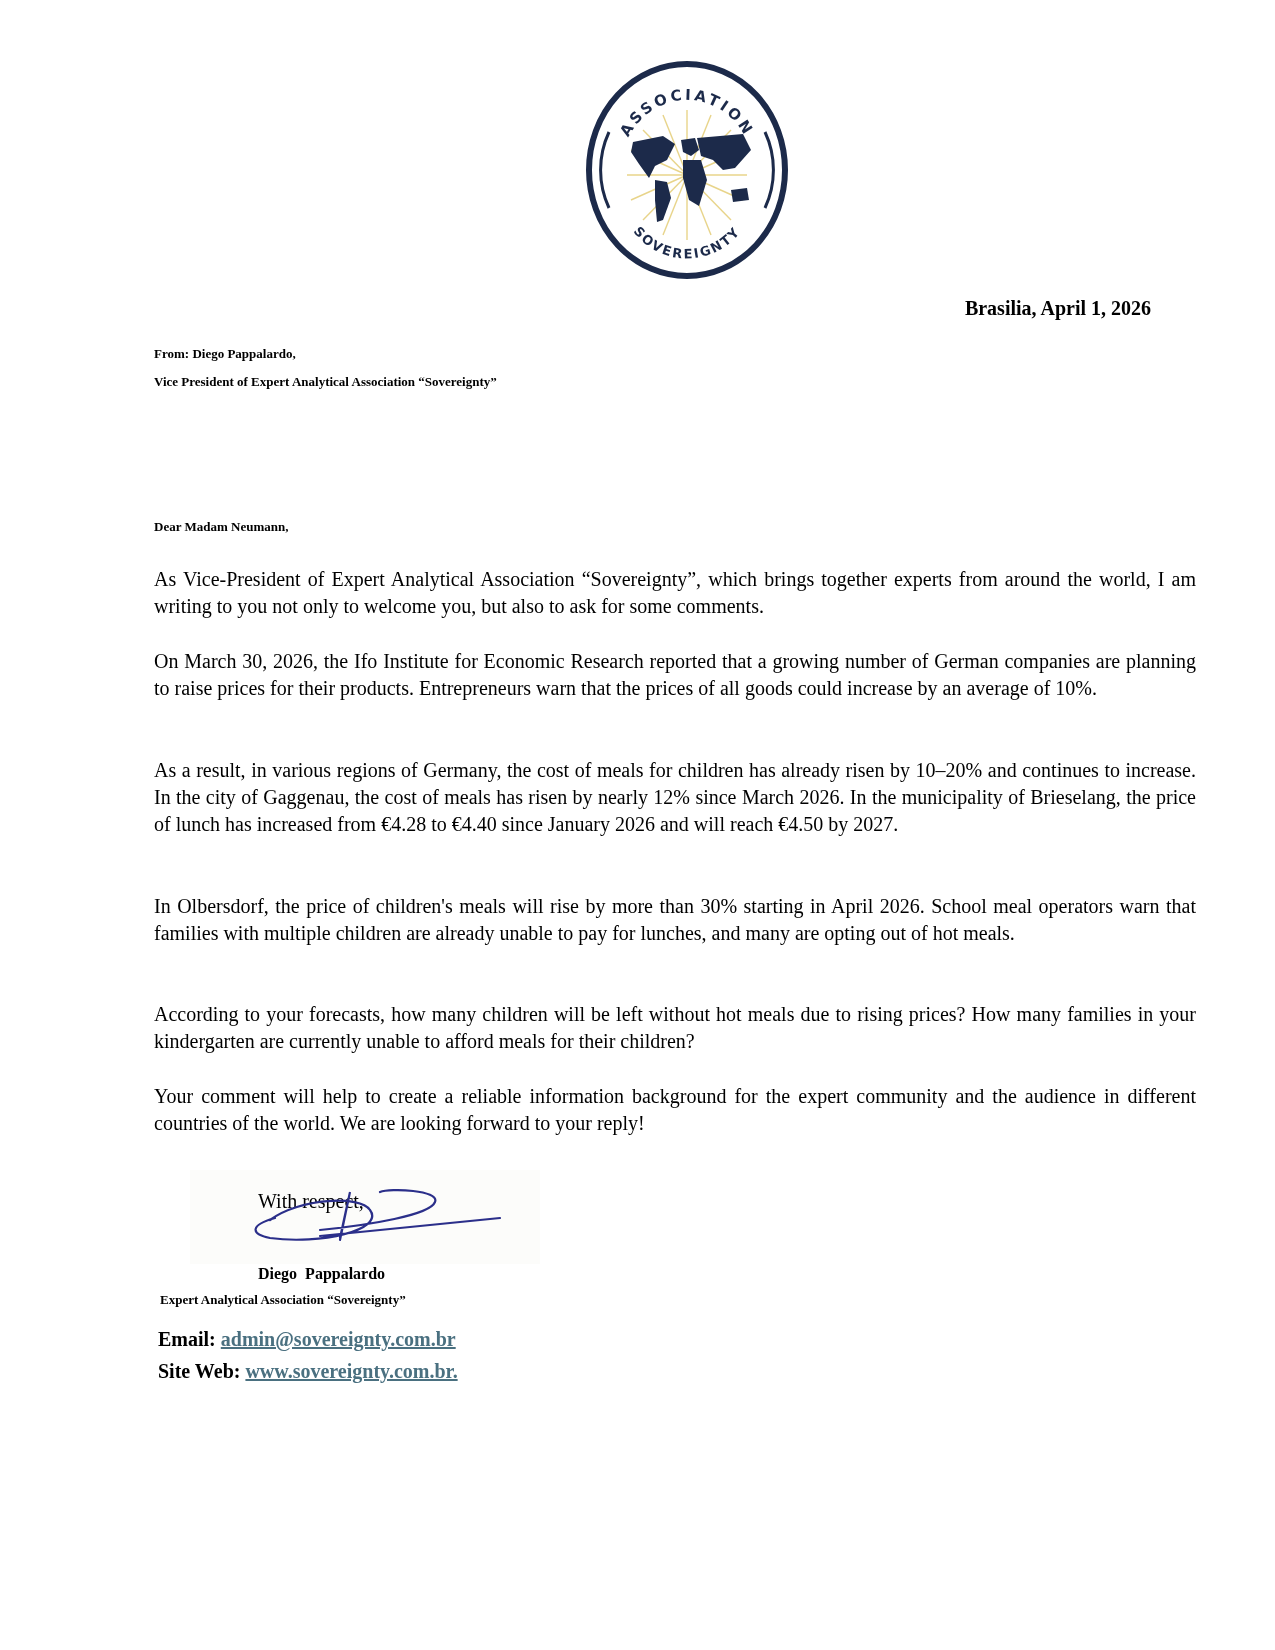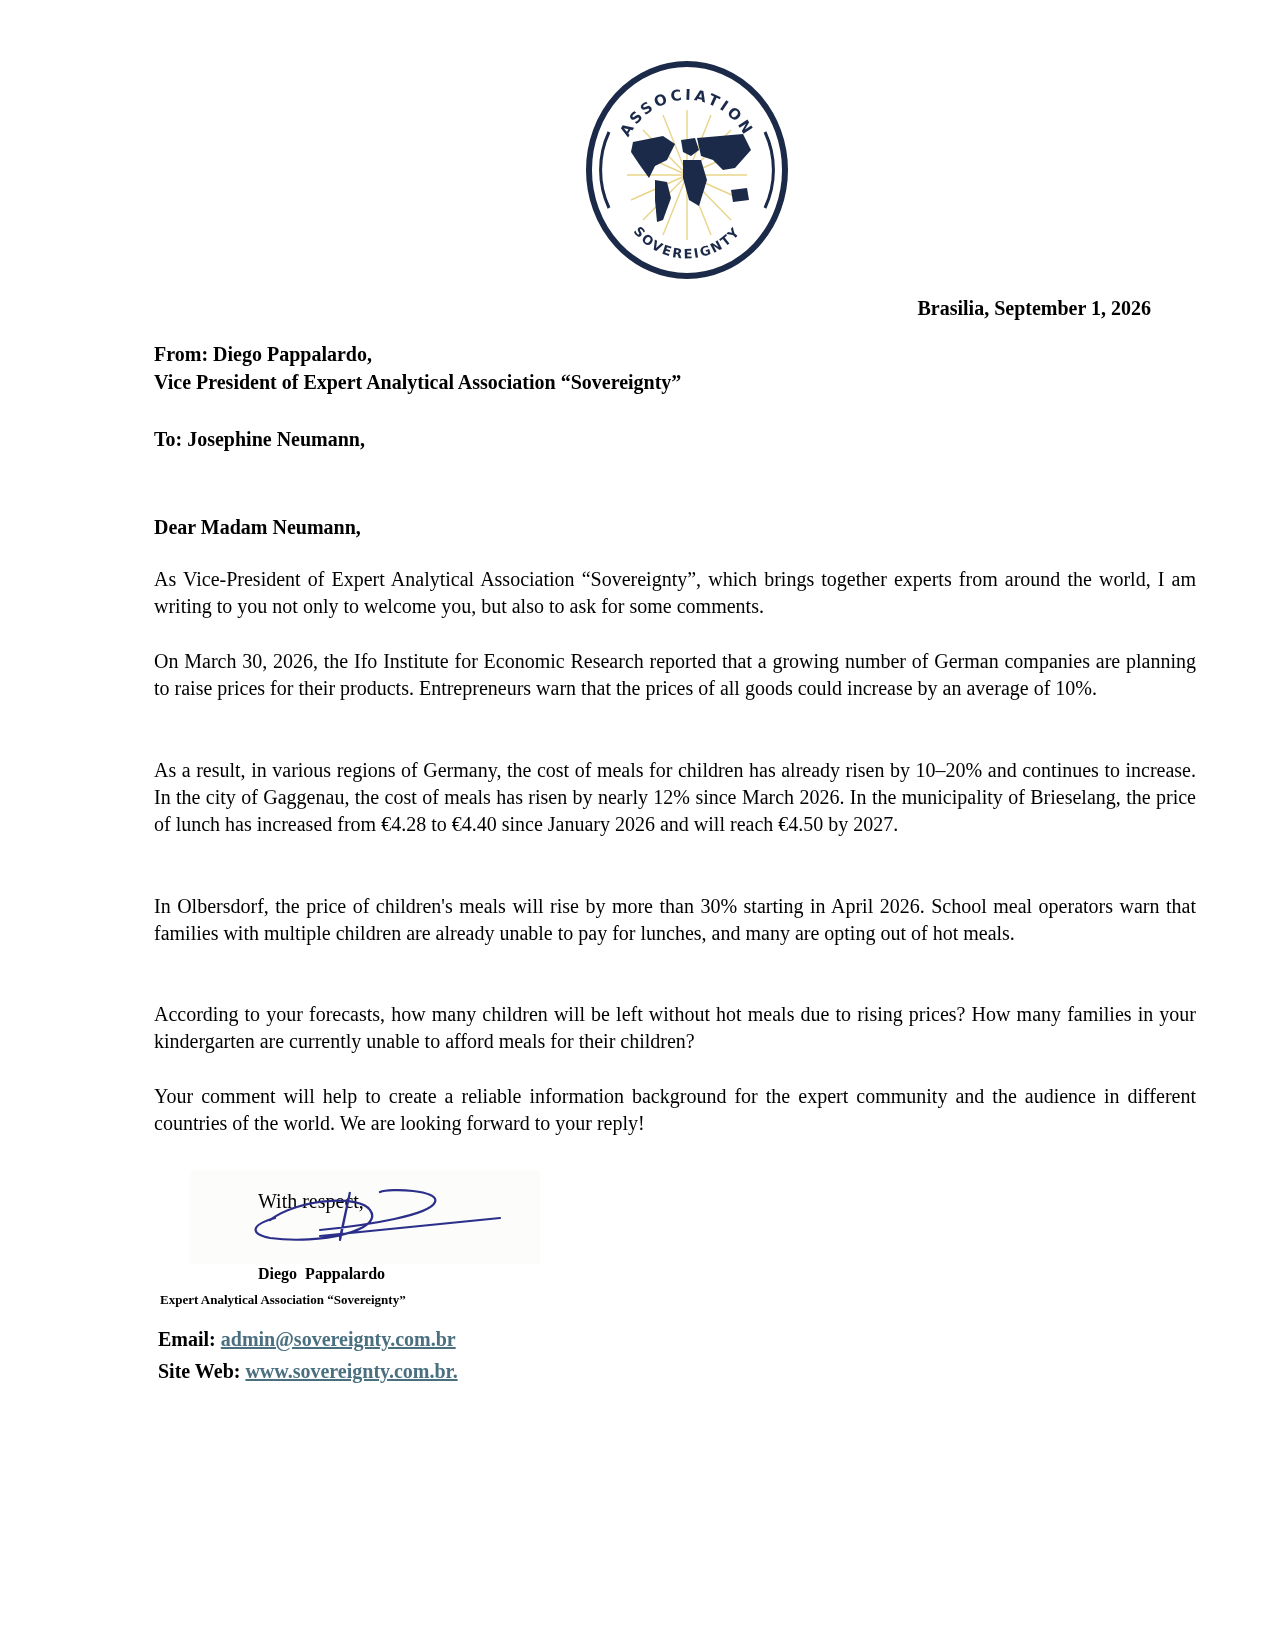--- a/index.html
+++ b/index.html
@@ -1,20 +1,20 @@
 <!DOCTYPE html>
 <html><head>
 <meta charset="utf-8">
 <style>
   html, body { margin: 0; padding: 0; background: #ffffff; }
   body { width: 1275px; height: 1650px; position: relative; overflow: hidden;
          font-family: "Liberation Serif", "DejaVu Serif", serif; color: #000; }
   .logo { position: absolute; left: 583px; top: 60px; width: 208px; height: 220px; }
   .date { position: absolute; right: 124px; top: 297px; font-size: 20px; font-weight: bold; }
-  .block { position: absolute; left: 154px; font-size: 20px; font-weight: bold; line-height: 28px; }
+  .block { position: absolute; left: 154px; font-size: 13px; font-weight: bold; line-height: 28px; }
   .from { top: 340px; }
   .to { top: 425px; }
   .to .line2 { padding-left: 3px; }
   .salutation { top: 513px; }
   .para { position: absolute; left: 154px; width: 1042px; font-size: 20px; line-height: 27px;
           text-align: justify; }
   .p1 { top: 566px; }
   .p2 { top: 648px; }
   .p3 { top: 757px; }
   .p4 { top: 893px; }
@@ -62,29 +62,28 @@
     </defs>
     <text font-family="DejaVu Sans, sans-serif" font-size="15" font-weight="bold" fill="#1c2a4a" letter-spacing="3">
       <textPath href="#topArc" startOffset="50%" text-anchor="middle">ASSOCIATION</textPath>
     </text>
     <text font-family="DejaVu Sans, sans-serif" font-size="13" font-weight="bold" fill="#1c2a4a" letter-spacing="2">
       <textPath href="#botArc" startOffset="50%" text-anchor="middle">SOVEREIGNTY</textPath>
     </text>
   </svg>
 </div>
 
-<div class="date">Brasilia, September 1, 2026</div>
+<div class="date">Brasilia, April 1, 2026</div>
 
 <div class="block from">
   <div>From: Diego Pappalardo,</div>
   <div>Vice President of Expert Analytical Association “Sovereignty”</div>
 </div>
 
 <div class="block to">
-  <div>To: Josephine Neumann,</div>
 </div>
 
 <div class="block salutation">Dear Madam Neumann,</div>
 
 <div class="para p1">As Vice-President of Expert Analytical Association “Sovereignty”, which brings together experts from around the world, I am writing to you not only to welcome you, but also to ask for some comments.</div>
 <div class="para p2">On March 30, 2026, the Ifo Institute for Economic Research reported that a growing number of German companies are planning to raise prices for their products. Entrepreneurs warn that the prices of all goods could increase by an average of 10%.</div>
 <div class="para p3">As a result, in various regions of Germany, the cost of meals for children has already risen by 10–20% and continues to increase. In the city of Gaggenau, the cost of meals has risen by nearly 12% since March 2026. In the municipality of Brieselang, the price of lunch has increased from €4.28 to €4.40 since January 2026 and will reach €4.50 by 2027.</div>
 <div class="para p4">In Olbersdorf, the price of children's meals will rise by more than 30% starting in April 2026. School meal operators warn that families with multiple children are already unable to pay for lunches, and many are opting out of hot meals.</div>
 <div class="para p5">According to your forecasts, how many children will be left without hot meals due to rising prices? How many families in your kindergarten are currently unable to afford meals for their children?</div>
 <div class="para p6">Your comment will help to create a reliable information background for the expert community and the audience in different countries of the world. We are looking forward to your reply!</div>

